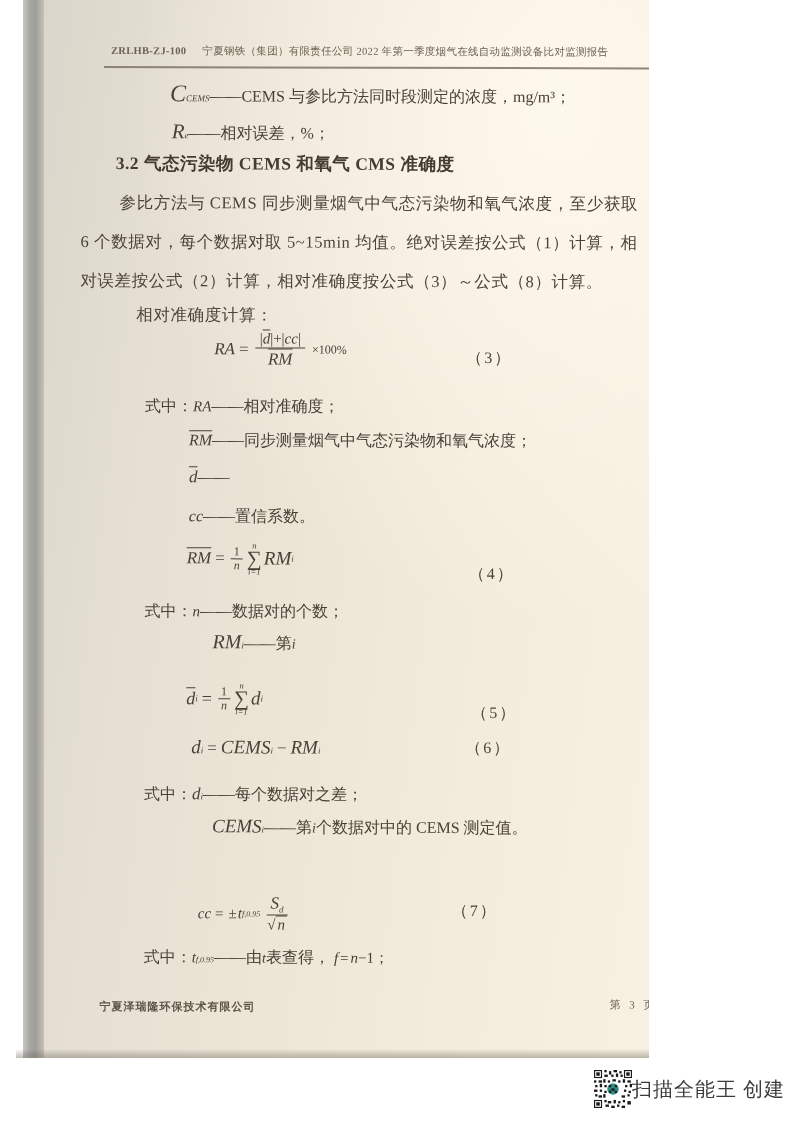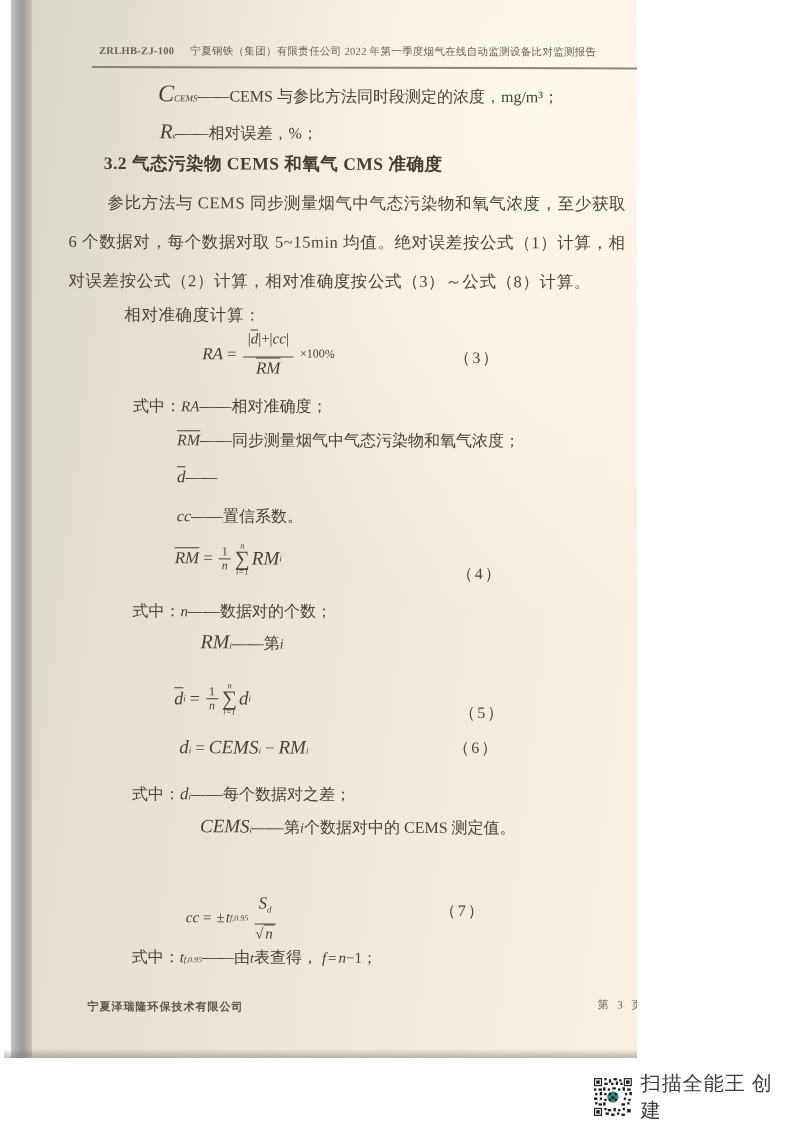--- a/index.html
+++ b/index.html
@@ -1,21 +1,21 @@
 <!DOCTYPE html>
 <html><head>
 <meta charset="utf-8">
 <style>
   * { margin:0; padding:0; box-sizing:border-box; }
   html,body { width:793px; height:1123px; background:#ffffff; overflow:hidden;
     font-family:"Liberation Serif","DejaVu Serif",serif; }
   .stage { position:relative; width:793px; height:1123px; background:#ffffff; }
 
   
-  .scan { position:absolute; left:4px; top:0; width:633px; height:1058px;
+  .scan { position:absolute; left:16px; top:0; width:633px; height:1058px;
     background:
       radial-gradient(120% 90% at 85% 10%, rgba(255,250,238,0.9) 0%, rgba(255,250,238,0) 55%),
       linear-gradient(97deg, #d9d4c9 0%, #e4dfd2 22%, #ece5d6 45%, #f2ebdb 68%, #f8f1e2 100%);
     overflow:hidden;text-align:center; }
   .scan::after { content:""; position:absolute; left:0; right:0; bottom:0; height:9px;
     background:linear-gradient(180deg, rgba(0,0,0,0) 0%, rgba(90,85,75,0.28) 70%, rgba(120,115,105,0.45) 100%); }
   .white-sliver { position:absolute; left:0; top:0; width:7px; height:100%; background:#ffffff; }
   .gray-band { position:absolute; left:7px; top:0; width:21px; height:100%;
     background:linear-gradient(90deg,#c8c6c2 0%, #a7a5a2 35%, #9f9d9a 60%, #c6c1b6 100%); }
 
@@ -30,42 +30,42 @@
   sub.s { font-size:9px; font-style:italic; letter-spacing:0; }
 
   .hdr { font-size:10.5px; color:#6d6153; letter-spacing:0.3px; }
   .hdr .code { margin-right:16px; font-weight:bold; }
   .rule { position:absolute; left:88px; top:66px; width:574px; height:2px; background:#7b7268; opacity:0.85; }
 
   .heading { font-size:17.5px; font-weight:bold; color:#443b31; letter-spacing:0.5px; }
   .para { font-size:16.5px; letter-spacing:0.6px; color:#4c4238; }
 
   .frac { display:inline-flex; flex-direction:column; align-items:center; line-height:1.15; margin:0 3px; }
-  .frac .num { border-bottom:1.3px solid #4a4036; padding:0 4px 9px; }
+  .frac .num { border-bottom:1.3px solid #4a4036; padding:0 4px 0; }
   .frac .den { padding:1px 4px 0; }
 
   .sfrac { display:inline-flex; flex-direction:column; align-items:center; font-size:12px; line-height:1.1; margin:0 2px; }
   .sfrac .num { border-bottom:1px solid #4a4036; padding:0 3px; }
   .sfrac .den { font-style:italic; }
 
   .sum { display:inline-flex; flex-direction:column; align-items:center; line-height:1; margin:0 2px; }
   .sum .lim { font-size:8.5px; font-style:italic; color:#4a4036; }
   .sum .sigma { font-size:21px; line-height:0.85; font-style:normal; }
 
   .sqrt .rsign { font-style:normal; }
   .sqrt .rarg { border-top:1.2px solid #4a4036; padding:0 2px; }
 
   .tag { font-size:16px; color:#4c4238; letter-spacing:2px; }
   .op { margin:0 4px; font-style:normal; }
 
   .footer-company { font-size:11px; font-weight:bold; color:#5d5346; letter-spacing:1px; }
   .footer-page { font-size:11px; color:#6d6355; letter-spacing:3px; }
 
   
-  .watermark { position:absolute; left:594px; top:1070px; display:flex; align-items:center; gap:9px; }
+  .watermark { position:absolute; left:594px; top:1070px; display:flex; align-items:center; }
   .watermark .wm-text { font-size:20px; color:#3c3c3c; font-family:"Liberation Serif","DejaVu Serif",serif; letter-spacing:1px; }
   .qr { width:38px; height:38px; display:block; }
 </style>
 </head>
 <body>
 
 <div class="stage">
   <div class="scan">
     <div class="white-sliver"></div>
     <div class="gray-band"></div>

